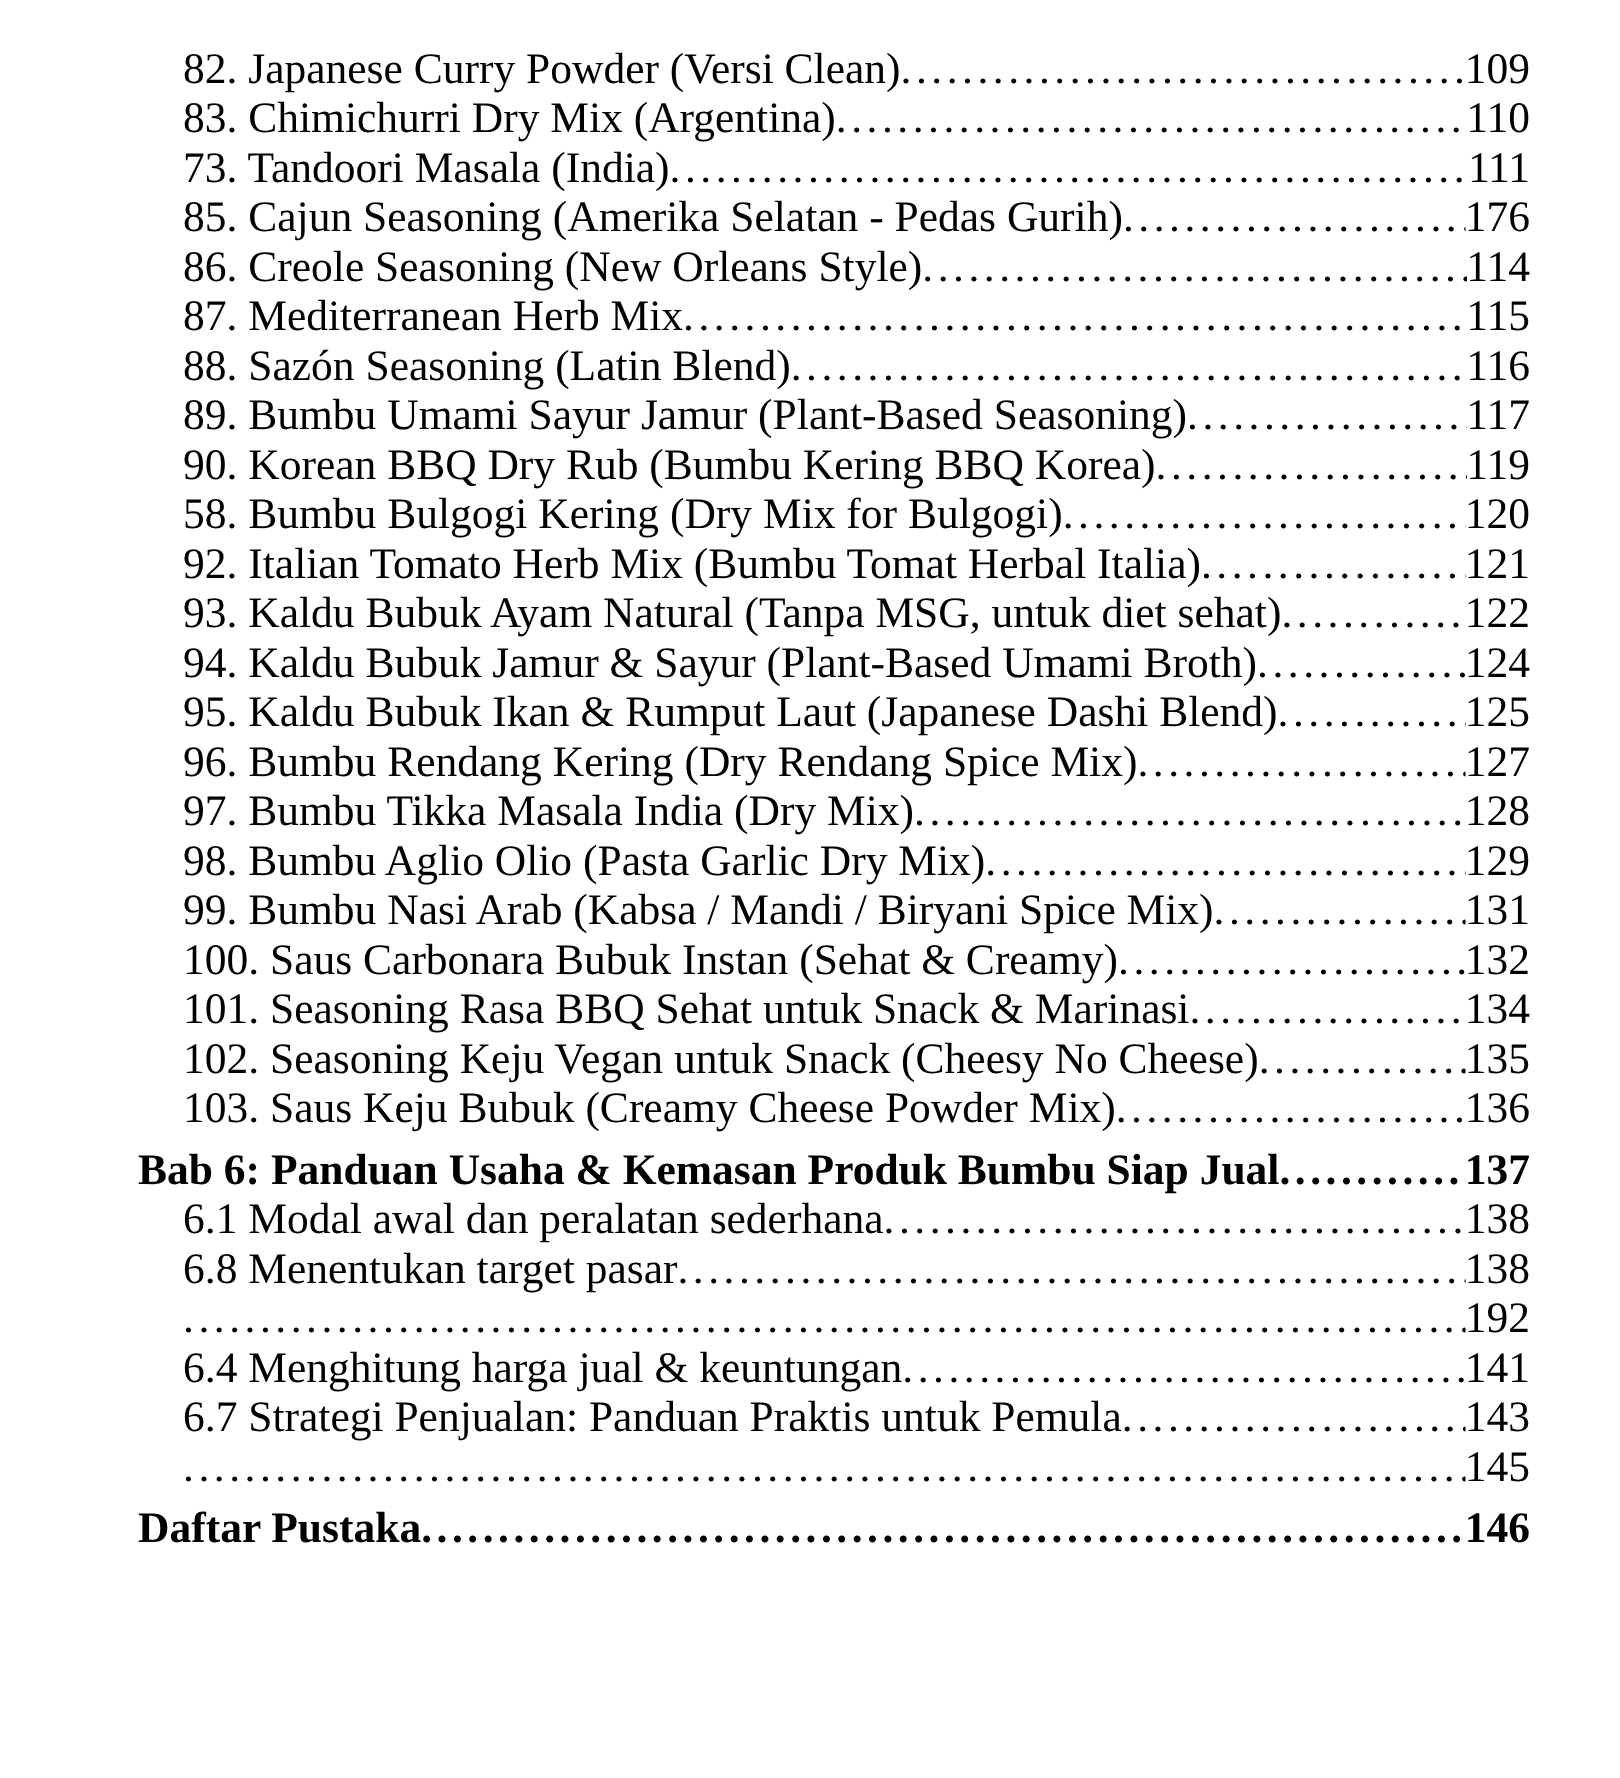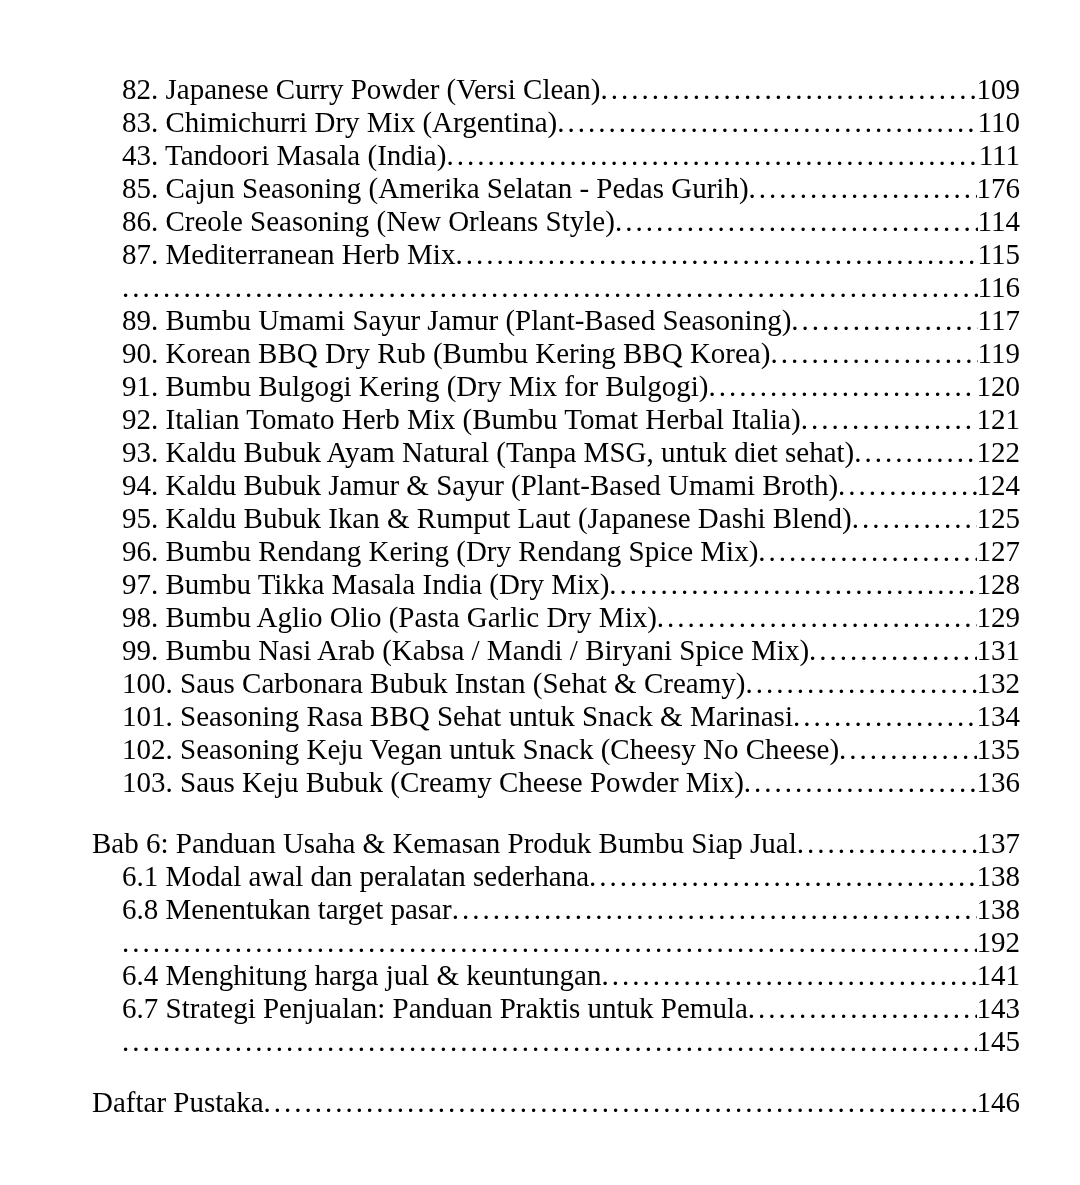--- a/index.html
+++ b/index.html
@@ -11,36 +11,36 @@
     width: 1080px;
     height: 1185px;
     font-family: "Liberation Serif", "DejaVu Serif", serif;
     color: #000000;
     overflow: hidden;
   }
   .page {
     box-sizing: border-box;
     width: 1080px;
     height: 1185px;
-    padding: 73px 60px 0 92px;
+    padding: 30px 60px 0 92px;
     background: #ffffff;
   }
   .toc-row {
     display: flex;
     align-items: baseline;
     font-size: 29px;
     line-height: 33px;
     white-space: nowrap;
   }
   .toc-row.item {
     padding-left: 30px;
   }
   .toc-row.chapter {
-    font-weight: normal;
-    margin-top: 28px;
+    font-weight: bold;
+    margin-top: 8px;
   }
   .toc-label {
     white-space: nowrap;
     flex: 0 0 auto;
   }
   .toc-dots {
     flex: 1 1 auto;
     overflow: hidden;
     white-space: nowrap;
     text-align: right;
@@ -63,21 +63,21 @@
     <span class="toc-page-num">109</span>
   </div>
 
   <div class="toc-row item">
     <span class="toc-label">83. Chimichurri Dry Mix (Argentina)</span>
     <span class="toc-dots">................................................................................................................................................................</span>
     <span class="toc-page-num">110</span>
   </div>
 
   <div class="toc-row item">
-    <span class="toc-label">43. Tandoori Masala (India)</span>
+    <span class="toc-label">73. Tandoori Masala (India)</span>
     <span class="toc-dots">................................................................................................................................................................</span>
     <span class="toc-page-num">111</span>
   </div>
 
   <div class="toc-row item">
     <span class="toc-label">85. Cajun Seasoning (Amerika Selatan - Pedas Gurih)</span>
     <span class="toc-dots">................................................................................................................................................................</span>
     <span class="toc-page-num">176</span>
   </div>
 
@@ -87,38 +87,39 @@
     <span class="toc-page-num">114</span>
   </div>
 
   <div class="toc-row item">
     <span class="toc-label">87. Mediterranean Herb Mix</span>
     <span class="toc-dots">................................................................................................................................................................</span>
     <span class="toc-page-num">115</span>
   </div>
 
   <div class="toc-row item">
+    <span class="toc-label">88. Sazón Seasoning (Latin Blend)</span>
     <span class="toc-dots">................................................................................................................................................................</span>
     <span class="toc-page-num">116</span>
   </div>
 
   <div class="toc-row item">
     <span class="toc-label">89. Bumbu Umami Sayur Jamur (Plant-Based Seasoning)</span>
     <span class="toc-dots">................................................................................................................................................................</span>
     <span class="toc-page-num">117</span>
   </div>
 
   <div class="toc-row item">
     <span class="toc-label">90. Korean BBQ Dry Rub (Bumbu Kering BBQ Korea)</span>
     <span class="toc-dots">................................................................................................................................................................</span>
     <span class="toc-page-num">119</span>
   </div>
 
   <div class="toc-row item">
-    <span class="toc-label">91. Bumbu Bulgogi Kering (Dry Mix for Bulgogi)</span>
+    <span class="toc-label">58. Bumbu Bulgogi Kering (Dry Mix for Bulgogi)</span>
     <span class="toc-dots">................................................................................................................................................................</span>
     <span class="toc-page-num">120</span>
   </div>
 
   <div class="toc-row item">
     <span class="toc-label">92. Italian Tomato Herb Mix (Bumbu Tomat Herbal Italia)</span>
     <span class="toc-dots">................................................................................................................................................................</span>
     <span class="toc-page-num">121</span>
   </div>
 

